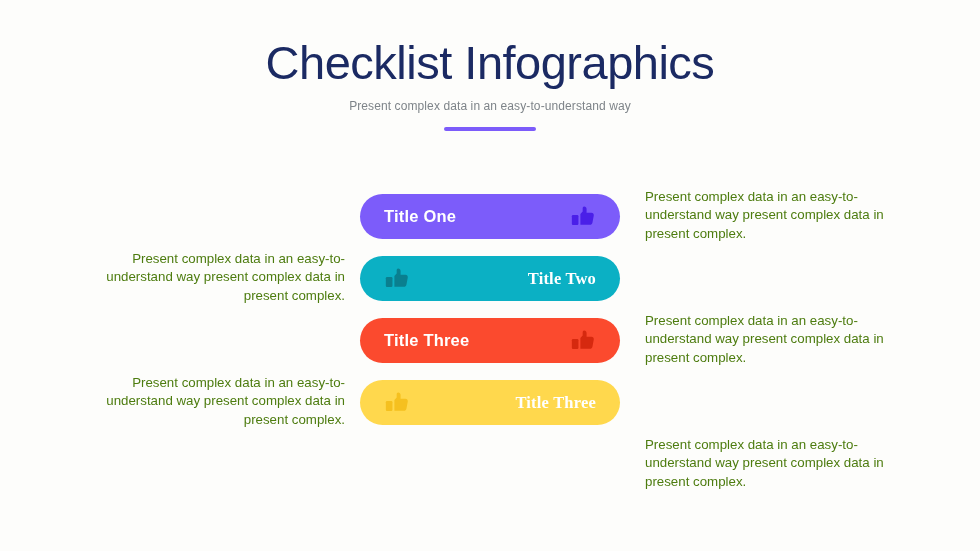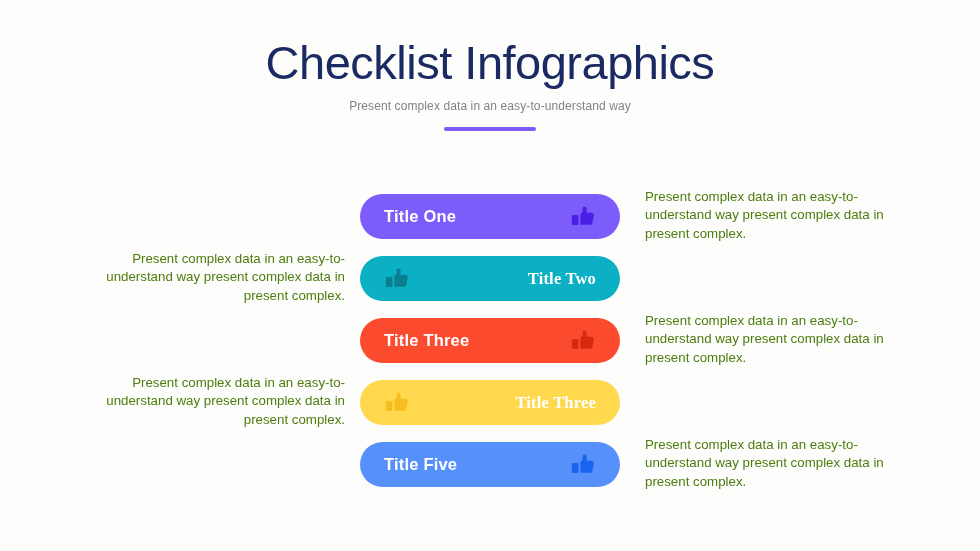--- a/index.html
+++ b/index.html
@@ -179,25 +179,16 @@
           <svg viewBox="0 0 24 24" aria-hidden="true">
             <path fill="#f5c01f" d="M13.1 2.2c1.25 0 2.2 1.02 2.2 2.3v3.6h4.45c1.4 0 2.45 1.25 2.2 2.6l-1.25 6.6c-.2 1.1-1.15 1.9-2.25 1.9H9.6V9.3l2.1-2.4V4.5c0-1.28.15-2.3 1.4-2.3z"></path>
             <rect fill="#f5c01f" x="1.7" y="10.2" width="6.1" height="9.2" rx="1.1"></rect>
           </svg>
         </span>
       </div>
     </div>
 
     <div class="row">
       <div class="desc right" style="top: -6.5px;">Present complex data in an easy-to-understand way present complex data in present complex.</div>
-      <div class="bar icon-right" style="background:#5690fb">
-        <span class="bar-title">Title Five</span>
-        <span class="thumb-icon">
-          <svg viewBox="0 0 24 24" aria-hidden="true">
-            <path fill="#1a63ef" d="M13.1 2.2c1.25 0 2.2 1.02 2.2 2.3v3.6h4.45c1.4 0 2.45 1.25 2.2 2.6l-1.25 6.6c-.2 1.1-1.15 1.9-2.25 1.9H9.6V9.3l2.1-2.4V4.5c0-1.28.15-2.3 1.4-2.3z"></path>
-            <rect fill="#1a63ef" x="1.7" y="10.2" width="6.1" height="9.2" rx="1.1"></rect>
-          </svg>
-        </span>
-      </div>
     </div>
 
   </div>
 </div>
 
 </body></html>

